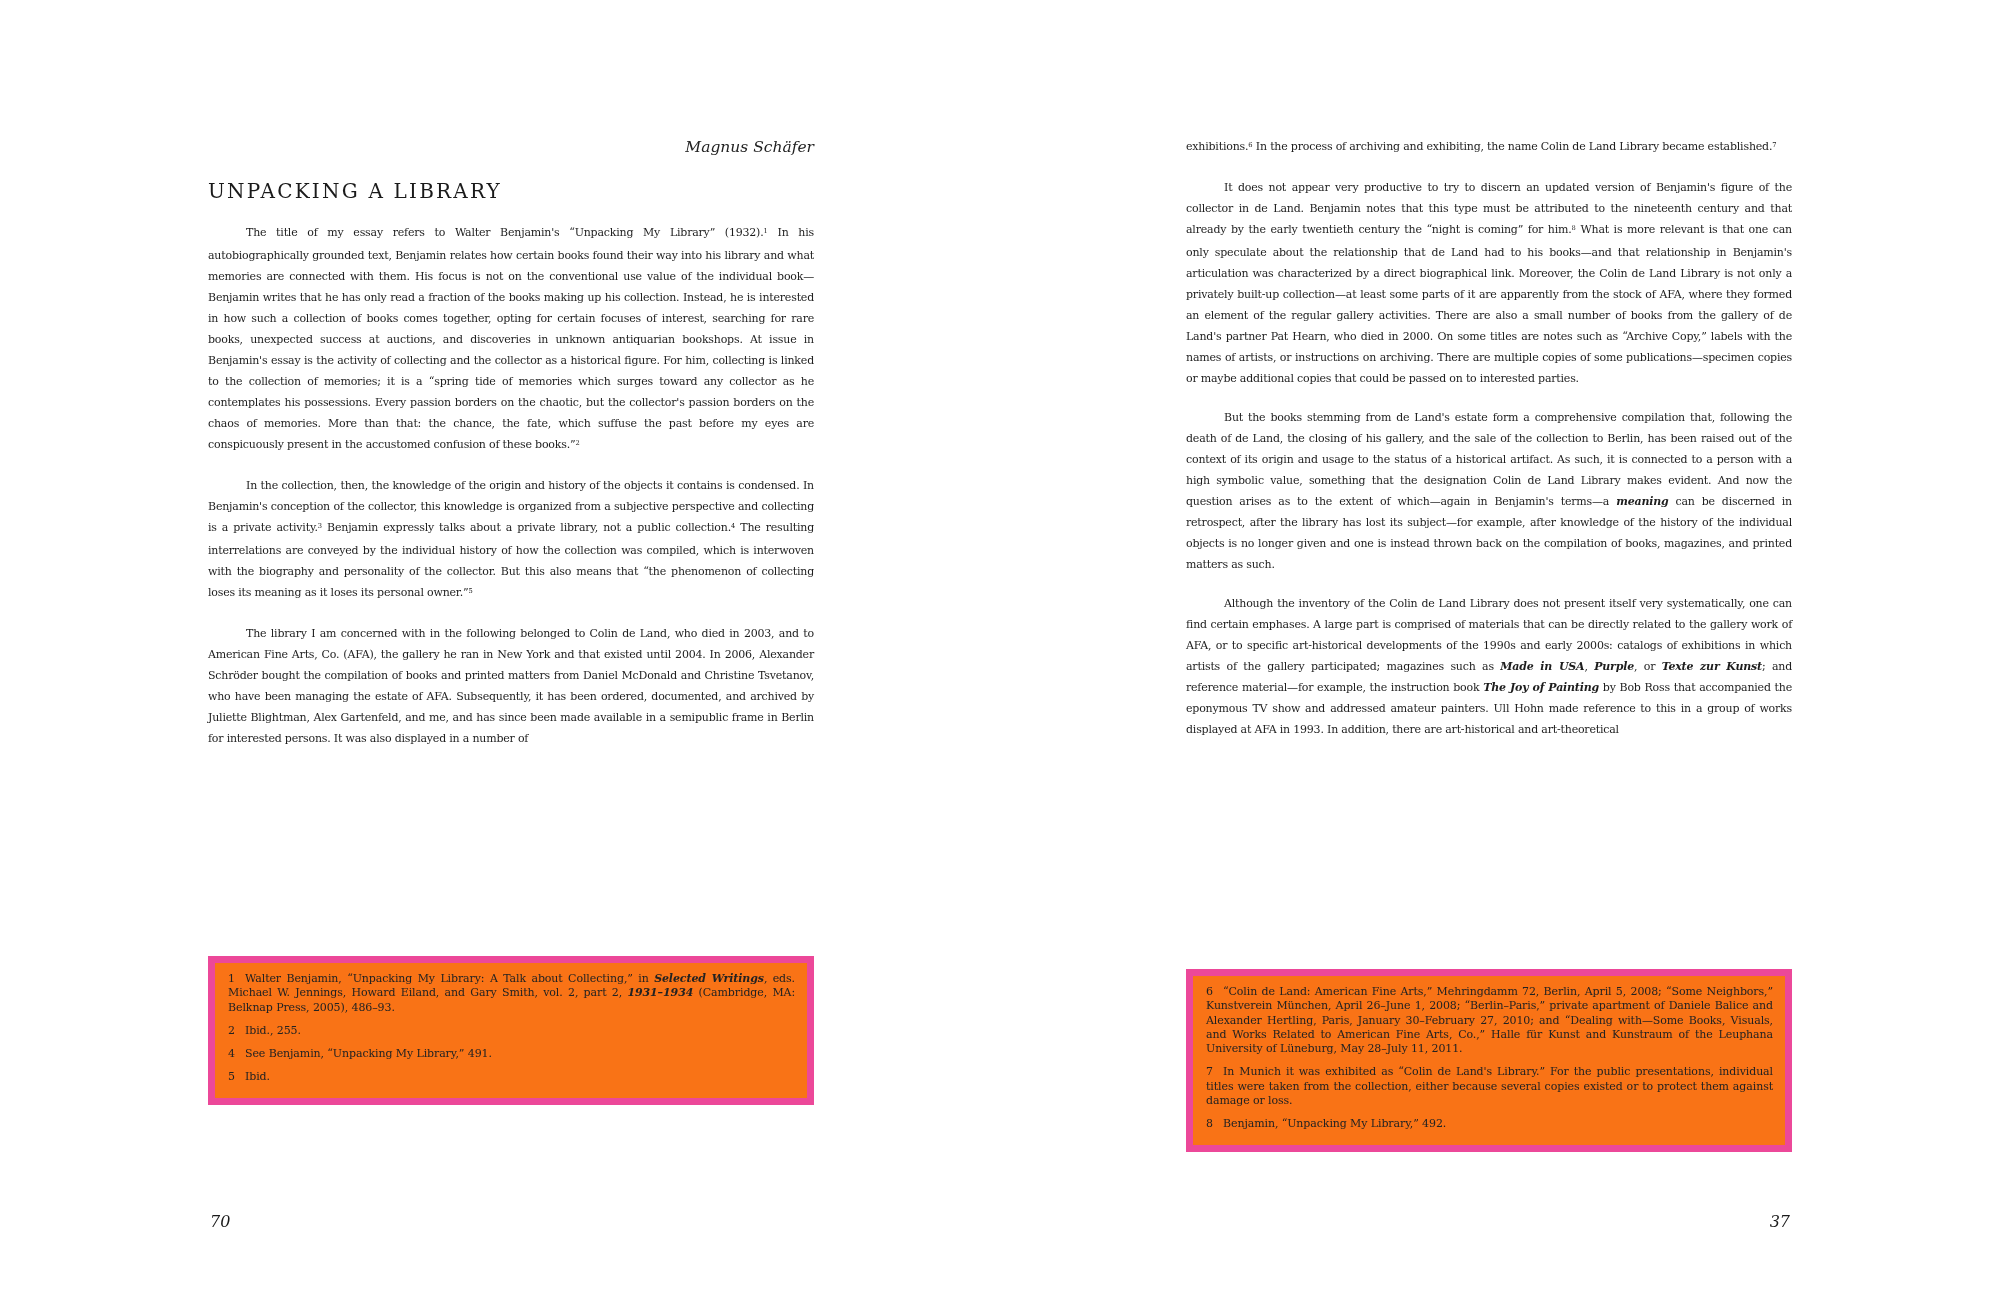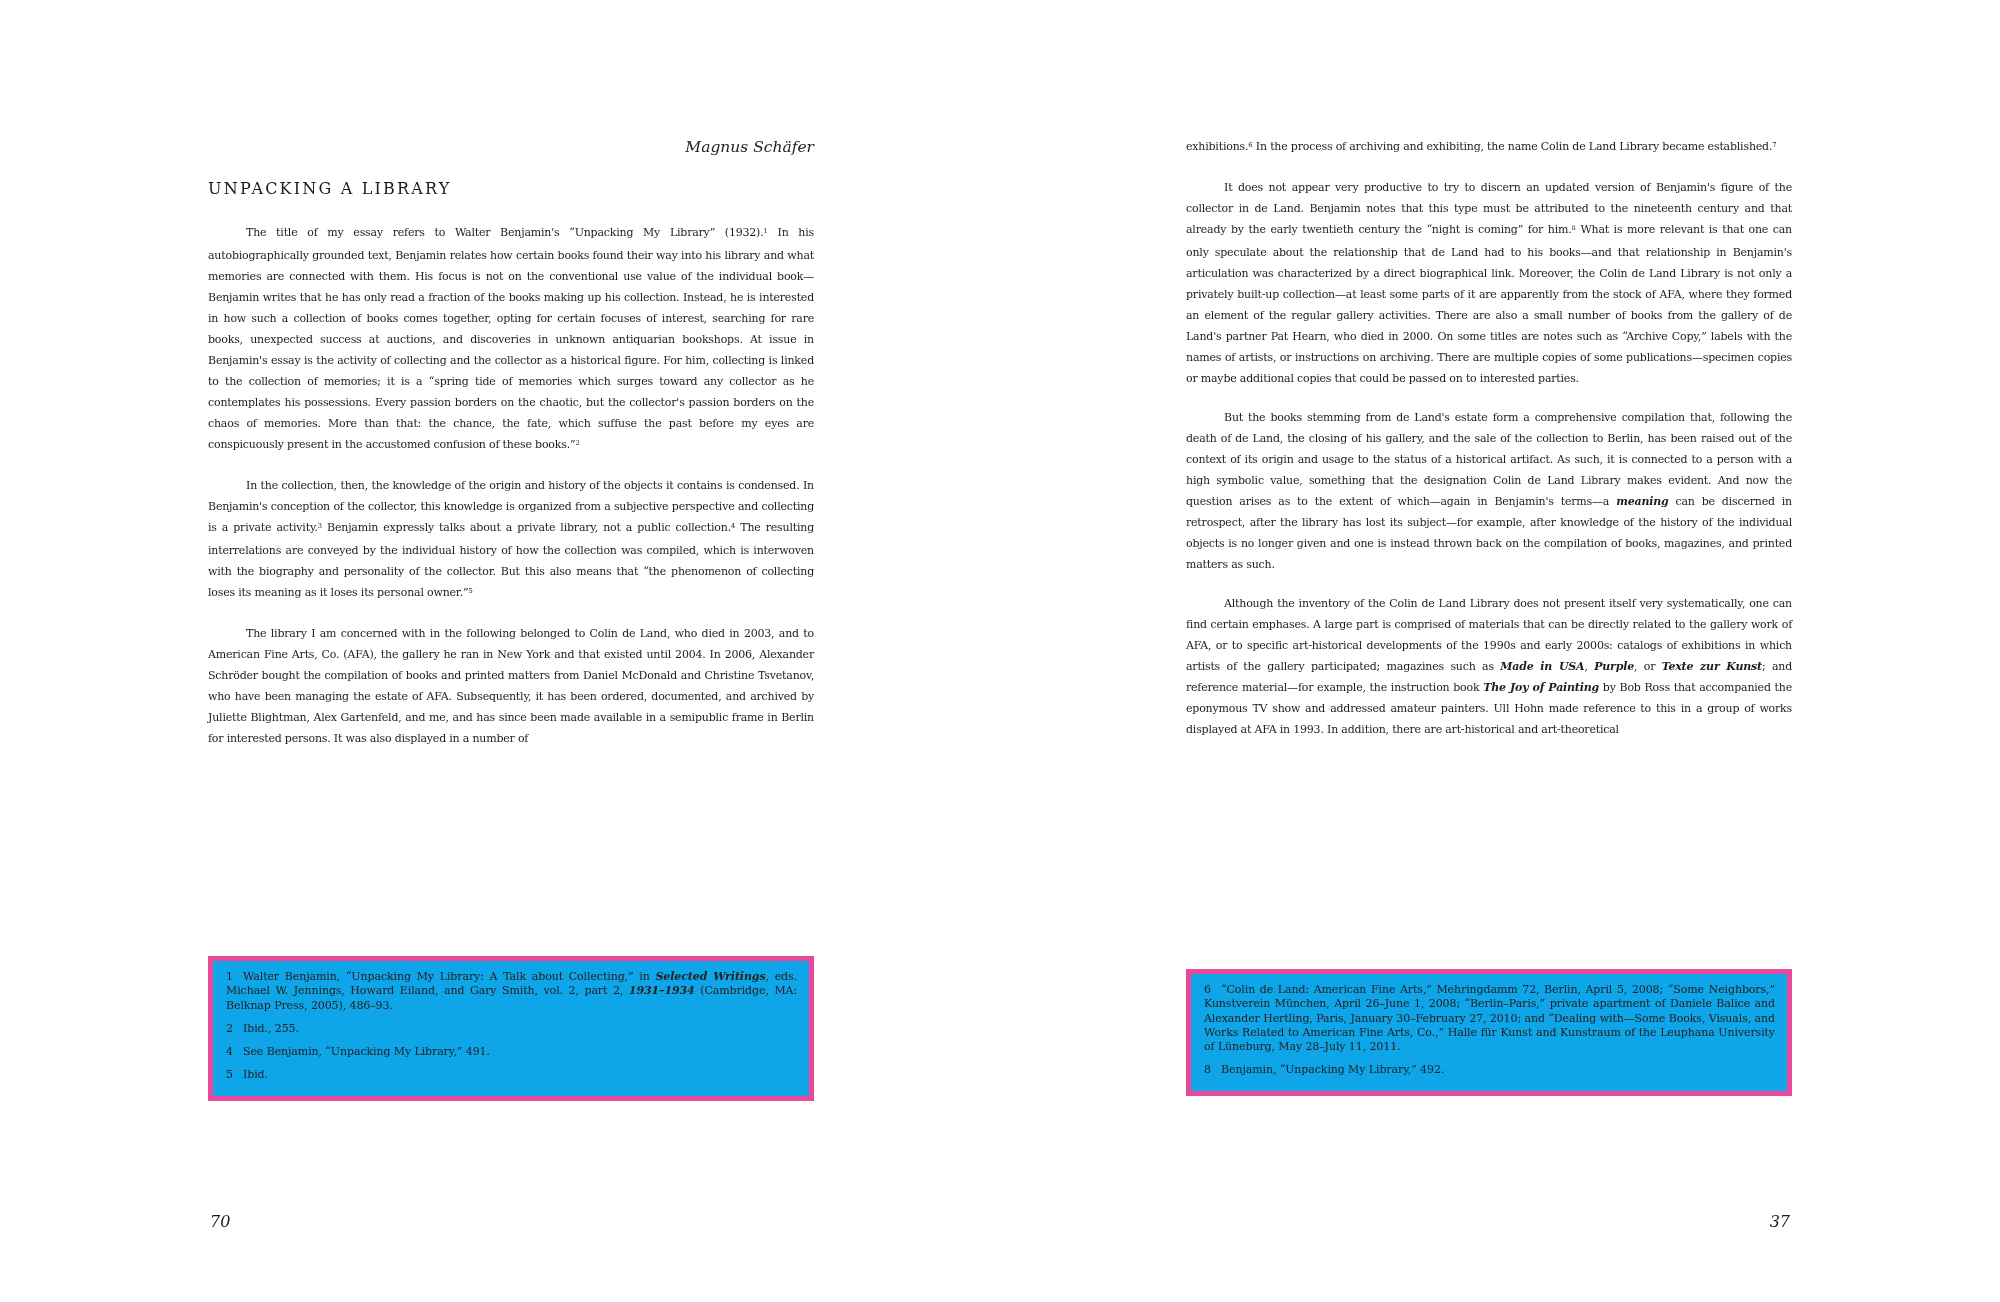--- a/index.html
+++ b/index.html
@@ -15,21 +15,21 @@
   .page { position: absolute; top: 0; height: 1200px; }
   .page-left  { left: 208px; width: 606px; }
   .page-right { left: 1186px; width: 606px; }
 
   .author-line {
     position: absolute; top: 138px; right: 0;
     font-style: italic; font-size: 15.5px; color: #222;
   }
   .article-title {
     position: absolute; top: 179px; left: 0;
-    font-size: 16px; letter-spacing: 2.2px; color: #1a1a1a;
+    font-size: 20px; letter-spacing: 2.2px; color: #1a1a1a;
   }
   .body-text { position: absolute; left: 0; right: 0; }
   .page-left  .body-text { top: 222px; }
   .page-right .body-text { top: 136px; }
 
   .para {
     margin: 0 0 18px 0;
     font-size: 11px; line-height: 21px;
     letter-spacing: -0.2px;
     text-align: justify;
@@ -37,23 +37,23 @@
   .para.indent { text-indent: 38px; }
   .it { font-style: italic; font-weight: bold; }
   .sup {
     font-size: 61%;
     vertical-align: baseline; position: relative; top: -0.45em;
     letter-spacing: 0;
   }
 
   .fnbox {
     position: absolute; left: 0; right: 0;
-    border: 5px solid #ec4899;
+    border: 7px solid #ec4899;
     padding: 9px 12px 4px 13px;
-    background: #0ea5e9;
+    background: #f97316;
     box-sizing: border-box;
   }
   .page-left  .fnbox { top: 956px; }
   .page-right .fnbox { top: 969px; }
   .fnote {
     margin: 0 0 9px 0;
     font-size: 11px; line-height: 14.3px;
     letter-spacing: -0.1px;
     text-align: justify;
     color: #222;
@@ -91,18 +91,19 @@
 
   <div class="page page-right">
     <div class="body-text">
         <p class="para"><span>exhibitions.</span><span class="sup">6</span><span> In the process of archiving and exhibiting, the name Colin de Land Library became established.</span><span class="sup">7</span></p>
         <p class="para indent"><span>It does not appear very productive to try to discern an updated version of Benjamin's figure of the collector in de Land. Benjamin notes that this type must be attributed to the nineteenth century and that already by the early twentieth century the “night is coming” for him.</span><span class="sup">8</span><span> What is more relevant is that one can only speculate about the relationship that de Land had to his books—and that relationship in Benjamin's articulation was characterized by a direct biographical link. Moreover, the Colin de Land Library is not only a privately built-up collection—at least some parts of it are apparently from the stock of AFA, where they formed an element of the regular gallery activities. There are also a small number of books from the gallery of de Land's partner Pat Hearn, who died in 2000. On some titles are notes such as “Archive Copy,” labels with the names of artists, or instructions on archiving. There are multiple copies of some publications—specimen copies or maybe additional copies that could be passed on to interested parties.</span></p>
         <p class="para indent"><span>But the books stemming from de Land's estate form a comprehensive compilation that, following the death of de Land, the closing of his gallery, and the sale of the collection to Berlin, has been raised out of the context of its origin and usage to the status of a historical artifact. As such, it is connected to a person with a high symbolic value, something that the designation Colin de Land Library makes evident. And now the question arises as to the extent of which—again in Benjamin's terms—a </span><span class="it">meaning</span><span> can be discerned in retrospect, after the library has lost its subject—for example, after knowledge of the history of the individual objects is no longer given and one is instead thrown back on the compilation of books, magazines, and printed matters as such.</span></p>
         <p class="para indent"><span>Although the inventory of the Colin de Land Library does not present itself very systematically, one can find certain emphases. A large part is comprised of materials that can be directly related to the gallery work of AFA, or to specific art-historical developments of the 1990s and early 2000s: catalogs of exhibitions in which artists of the gallery participated; magazines such as </span><span class="it">Made in USA</span><span>, </span><span class="it">Purple</span><span>, or </span><span class="it">Texte zur Kunst</span><span>; and reference material—for example, the instruction book </span><span class="it">The Joy of Painting</span><span> by Bob Ross that accompanied the eponymous TV show and addressed amateur painters. Ull Hohn made reference to this in a group of works displayed at AFA in 1993. In addition, there are art-historical and art-theoretical</span></p>
       </div>
     <div class="fnbox">
         <p class="fnote"><span class="fnum">6</span><span>“Colin de Land: American Fine Arts,” Mehringdamm 72, Berlin, April 5, 2008; “Some Neighbors,” Kunstverein München, April 26–June 1, 2008; “Berlin–Paris,” private apartment of Daniele Balice and Alexander Hertling, Paris, January 30–February 27, 2010; and “Dealing with—Some Books, Visuals, and Works Related to American Fine Arts, Co.,” Halle für Kunst and Kunstraum of the Leuphana University of Lüneburg, May 28–July 11, 2011.</span></p>
+        <p class="fnote"><span class="fnum">7</span><span>In Munich it was exhibited as “Colin de Land's Library.” For the public presentations, individual titles were taken from the collection, either because several copies existed or to protect them against damage or loss.</span></p>
         <p class="fnote"><span class="fnum">8</span><span>Benjamin, “Unpacking My Library,” 492.</span></p>
       </div>
     <div class="page-number">37</div>
   </div>
 
 </div>
 
 </body></html>

